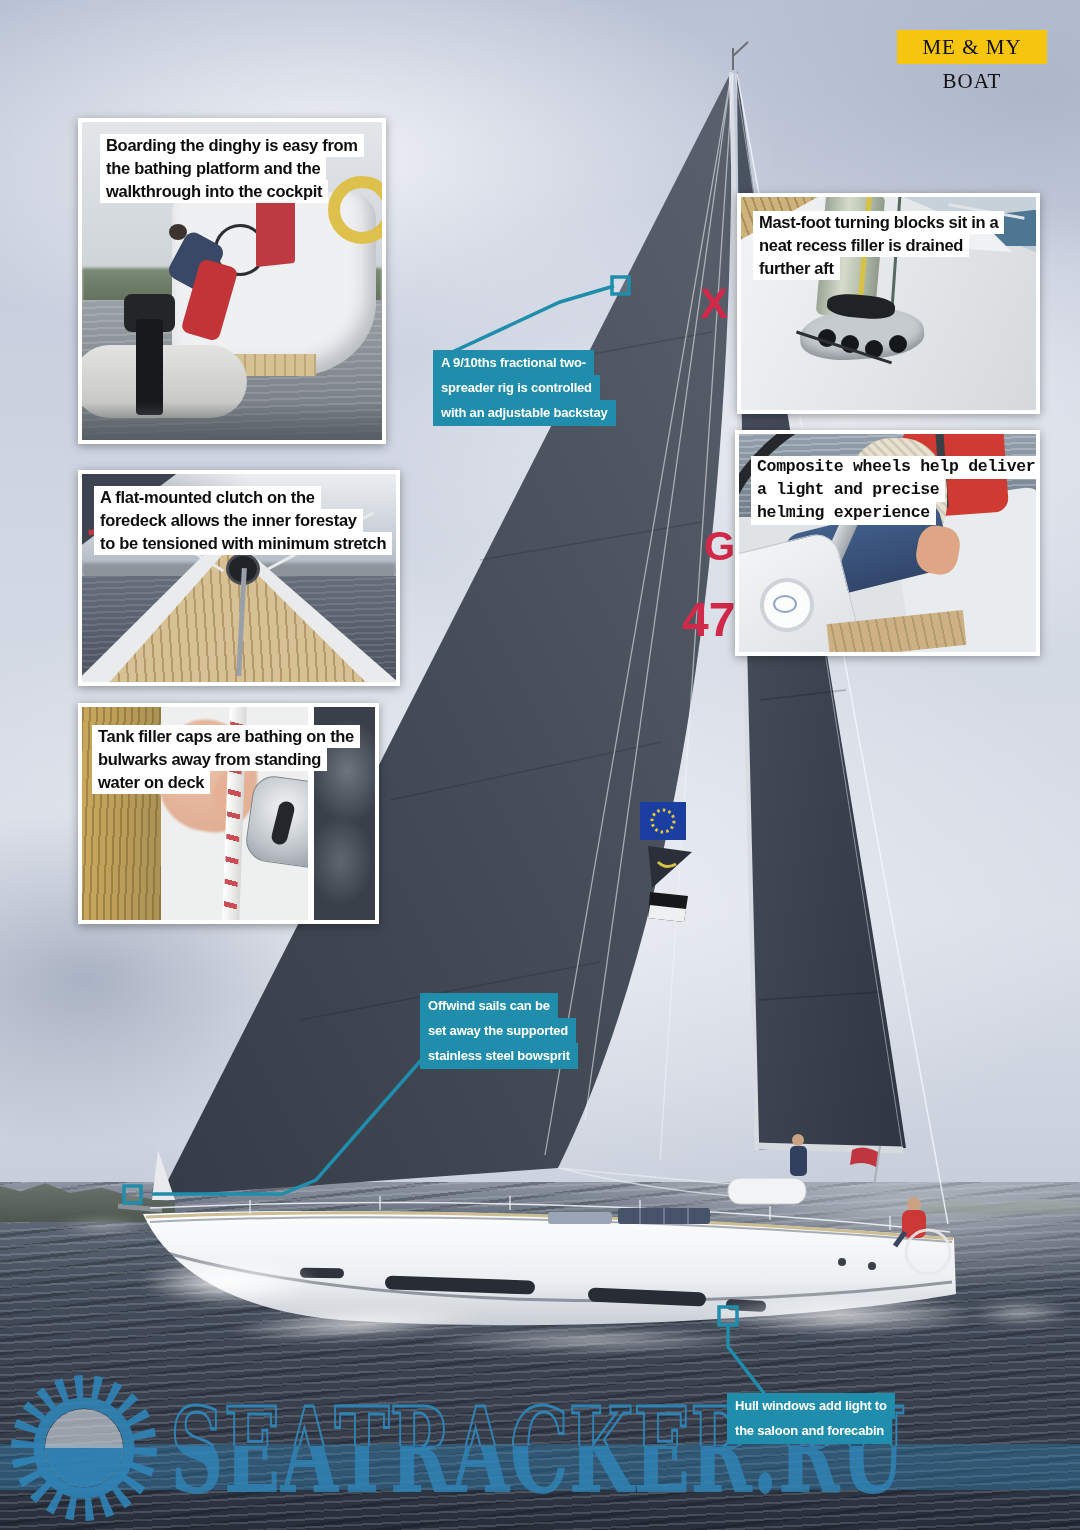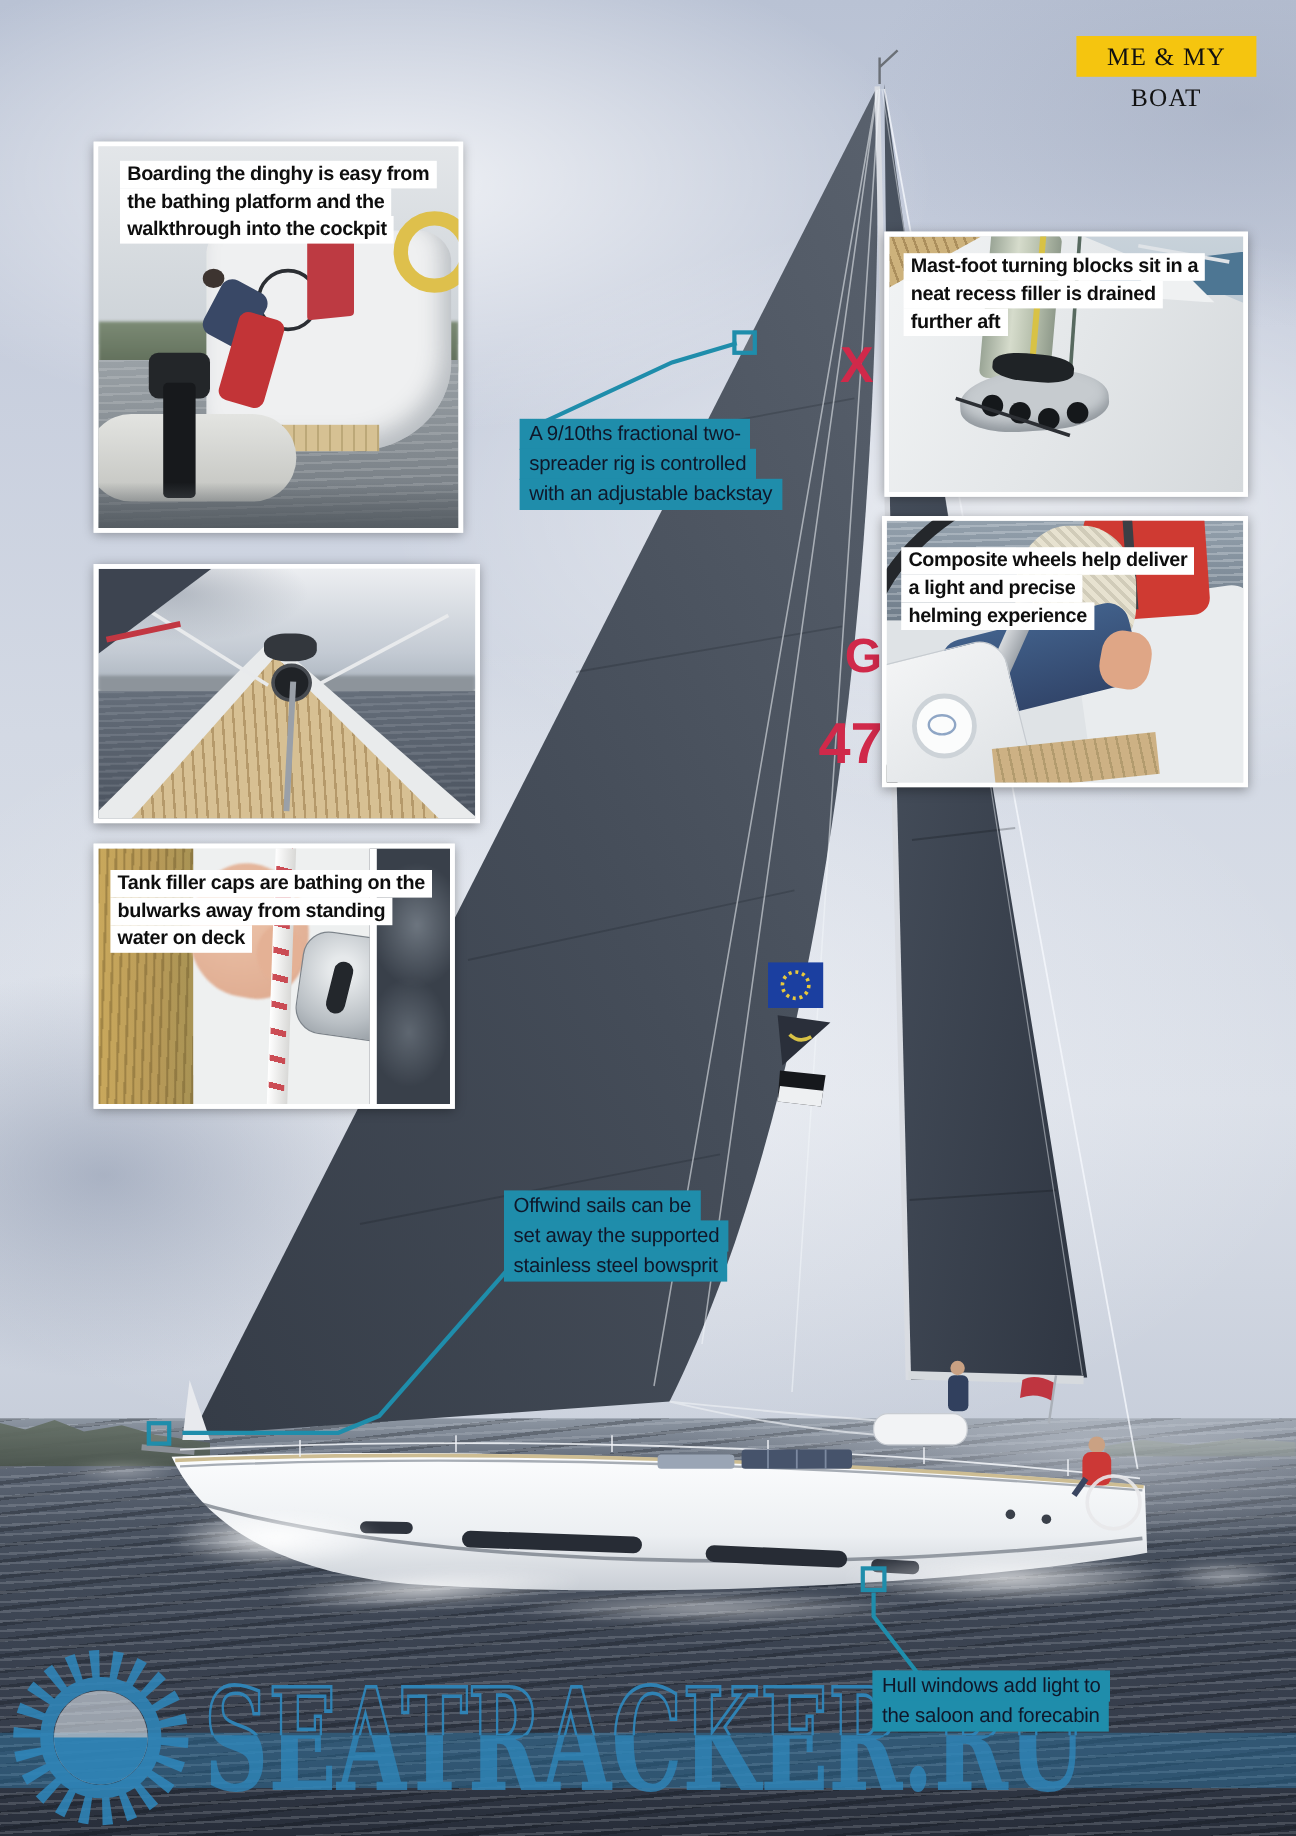--- a/index.html
+++ b/index.html
@@ -28,22 +28,22 @@
   .foam{position:absolute;z-index:2;border-radius:50%;filter:blur(4px);
     background:radial-gradient(closest-side, rgba(255,255,255,.92), rgba(255,255,255,0));}
   .inset{position:absolute;z-index:4;border:4px solid #fff;box-shadow:0 2px 9px rgba(0,0,0,.35);overflow:hidden;background:#dfe3e6;}
   .ph{position:absolute;}
   .cap{position:absolute;z-index:5;}
   .cap .ln{line-height:23px;height:23px;white-space:nowrap;}
   .cap .ln span{background:#fff;display:inline-block;padding:0 6px 1px 6px;font-weight:bold;
     font-size:16.5px;color:#0e0e0e;letter-spacing:-0.3px;line-height:22px;}
   .callout{position:absolute;z-index:7;}
   .callout .ln{line-height:25px;height:25px;white-space:nowrap;}
-  .callout .ln span{background:var(--accent-teal,#1f8dab);color:#0f172a;display:inline-block;
-    padding:1px 8px 2px 8px;font-weight:normal;font-size:17px;letter-spacing:-0.2px;line-height:23px;}
+  .callout .ln span{background:var(--accent-teal,#1f8dab);color:#ffffff;display:inline-block;
+    padding:1px 8px 2px 8px;font-weight:bold;font-size:13px;letter-spacing:-0.2px;line-height:23px;}
   .badge{position:absolute;z-index:4;left:897px;top:30px;width:150px;height:34px;
     background:var(--badge-yellow,#f5c50f);color:#111;font-family:"Liberation Serif",serif;
     font-size:21px;line-height:34px;text-align:center;letter-spacing:1px;}
   .leaders{position:absolute;left:0;top:0;z-index:6;}
   .leaders polyline{fill:none;stroke:var(--accent-teal,#1f8dab);stroke-width:3.5;}
   .leaders rect{fill:rgba(255,255,255,.12);stroke:var(--accent-teal,#1f8dab);stroke-width:3.5;}
   .wmlayer{position:absolute;left:0;top:0;z-index:5;}
   .wm-fill{fill:var(--watermark-blue,#2f86ba);}
   .wm-stroke{fill:none;stroke:var(--watermark-blue,#2f86ba);}
   .red-mark{fill:var(--sail-red,#d0294a);font-family:"Liberation Sans",sans-serif;font-weight:bold;}
@@ -177,20 +177,25 @@
     <div class="ph" style="left:0;top:49%;width:100%;height:51%;background:repeating-linear-gradient(178deg,rgba(230,235,242,.12) 0 2px,transparent 2px 6px),linear-gradient(180deg,#656e7a,#4a525e);"></div>
     <div class="ph" style="left:0;top:0;width:100%;height:100%;background:#e9ebec;clip-path:polygon(46% 28%,112% 115%,-12% 115%);"></div>
     <div class="ph" style="left:0;top:0;width:100%;height:100%;background:repeating-linear-gradient(86deg,rgba(130,95,45,.4) 0 2px,transparent 2px 9px),#d7c093;clip-path:polygon(47% 35%,97% 110%,3% 110%);"></div>
     <div class="ph" style="left:44%;top:26%;width:14%;height:11%;background:#33373d;border-radius:40%;"></div>
     <div class="ph" style="left:46%;top:38%;width:28px;height:26px;background:#202327;border-radius:50%;border:3px solid #484c52;"></div>
     <div class="ph" style="left:50%;top:45%;width:5px;height:52%;background:#9aa0a8;transform:rotate(3deg);"></div>
     <div class="ph" style="left:8%;top:30%;width:40%;height:3px;background:#e8eaec;transform:rotate(32deg);"></div>
     <div class="ph" style="left:55%;top:32%;width:40%;height:3px;background:#e8eaec;transform:rotate(-28deg);"></div>
     <div class="ph" style="left:0;top:0;width:100%;height:100%;background:#3d4450;clip-path:polygon(0 0,30% 0,0 34%);"></div>
     <div class="ph" style="left:2%;top:24%;width:20%;height:5px;background:#c23742;transform:rotate(-12deg);"></div>
+    <div class="cap" style="left:12px;top:12px;">
+      <div class="ln"><span>A flat-mounted clutch on the</span></div>
+      <div class="ln"><span>foredeck allows the inner forestay</span></div>
+      <div class="ln"><span>to be tensioned with minimum stretch</span></div>
+    </div>
   </div>
 
   <div class="inset" style="left:78px;top:703px;width:293px;height:213px;background:#eef0f0;">
     <div class="ph" style="left:0;top:0;width:27%;height:100%;background:repeating-linear-gradient(92deg,rgba(90,70,30,.35) 0 2px,transparent 2px 7px),linear-gradient(90deg,#c9a85c,#b89a58 60%,#a89354);"></div>
     <div class="ph" style="left:26%;top:6%;width:34%;height:52%;background:radial-gradient(circle at 40% 40%,#ecc2a8,#dda88d);border-radius:45% 55% 40% 50%;transform:rotate(10deg);filter:blur(1px);"></div>
     <div class="ph" style="left:45%;top:30%;width:13%;height:22%;background:#e4b195;border-radius:50%;filter:blur(1px);"></div>
     <div class="ph" style="left:57%;top:34%;width:84px;height:84px;background:radial-gradient(circle at 40% 35%,#e6e9eb 15%,#b9bfc4 60%,#878f96);border-radius:22px;transform:rotate(8deg);border:1px solid #7d848b;"></div>
     <div class="ph" style="left:66%;top:44%;width:16px;height:44px;background:#23272c;border-radius:8px;transform:rotate(14deg);"></div>
     <div class="ph" style="left:49%;top:-2%;width:17px;height:106%;background:linear-gradient(90deg,#ffffff,#d8d8d6);transform:rotate(2deg);"></div>
     <div class="ph" style="left:49.5%;top:-2%;width:13px;height:106%;background:repeating-linear-gradient(12deg,rgba(197,48,58,.85) 0 5px,transparent 5px 22px);transform:rotate(2deg);"></div>
@@ -233,21 +238,21 @@
     <div class="ph" style="left:67%;top:-2%;width:8px;height:36%;background:#3c3f45;transform:rotate(-4deg);"></div>
     <div class="ph" style="left:36%;top:2%;width:34%;height:54%;background:repeating-linear-gradient(45deg,rgba(150,145,125,.28) 0 3px,transparent 3px 7px),#e7e2d0;border-radius:45%;"></div>
     <div class="ph" style="left:16%;top:38%;width:54%;height:32%;background:linear-gradient(180deg,#41608a,#32466b);transform:rotate(-14deg);border-radius:18px;"></div>
     <div class="ph" style="left:60%;top:42%;width:14%;height:22%;background:#dfa686;border-radius:40%;transform:rotate(10deg);"></div>
     <div class="ph" style="left:-10%;top:-22%;width:135%;height:155%;border:11px solid #24272b;border-radius:50%;"></div>
     <div class="ph" style="left:28%;top:28%;width:17px;height:64%;background:linear-gradient(90deg,#d7dadd,#9ea4aa);transform:rotate(24deg);border-radius:8px;"></div>
     <div class="ph" style="left:-5%;top:50%;width:42%;height:58%;background:linear-gradient(160deg,#f4f5f6,#dde1e4);border-radius:24px;transform:rotate(-14deg);border:1px solid #c6cbd0;"></div>
     <div class="ph" style="left:7%;top:66%;width:46px;height:46px;background:#fbfcfc;border:4px solid #cdd3d8;border-radius:50%;"></div>
     <div class="ph" style="left:11.5%;top:74%;width:20px;height:14px;border:2px solid #8fa6c5;border-radius:50%;"></div>
     <div class="ph" style="left:30%;top:84%;width:46%;height:16%;background:repeating-linear-gradient(84deg,#cdb184 0 7px,#b29b6e 7px 9px);transform:rotate(-6deg);"></div>
-    <div class="cap" style="left:12px;top:22px;">
+    <div class="cap" style="left:12px;top:22px;font-family:Liberation Mono, monospace;">
       <div class="ln"><span>Composite wheels help deliver</span></div>
       <div class="ln"><span>a light and precise</span></div>
       <div class="ln"><span>helming experience</span></div>
     </div>
   </div>
 
   <svg class="wmlayer" width="1080" height="1530" viewBox="0 0 1080 1530">
     <defs>
       <clipPath id="wmTop">
           <rect x="0" y="1350" width="1080" height="96"></rect>

